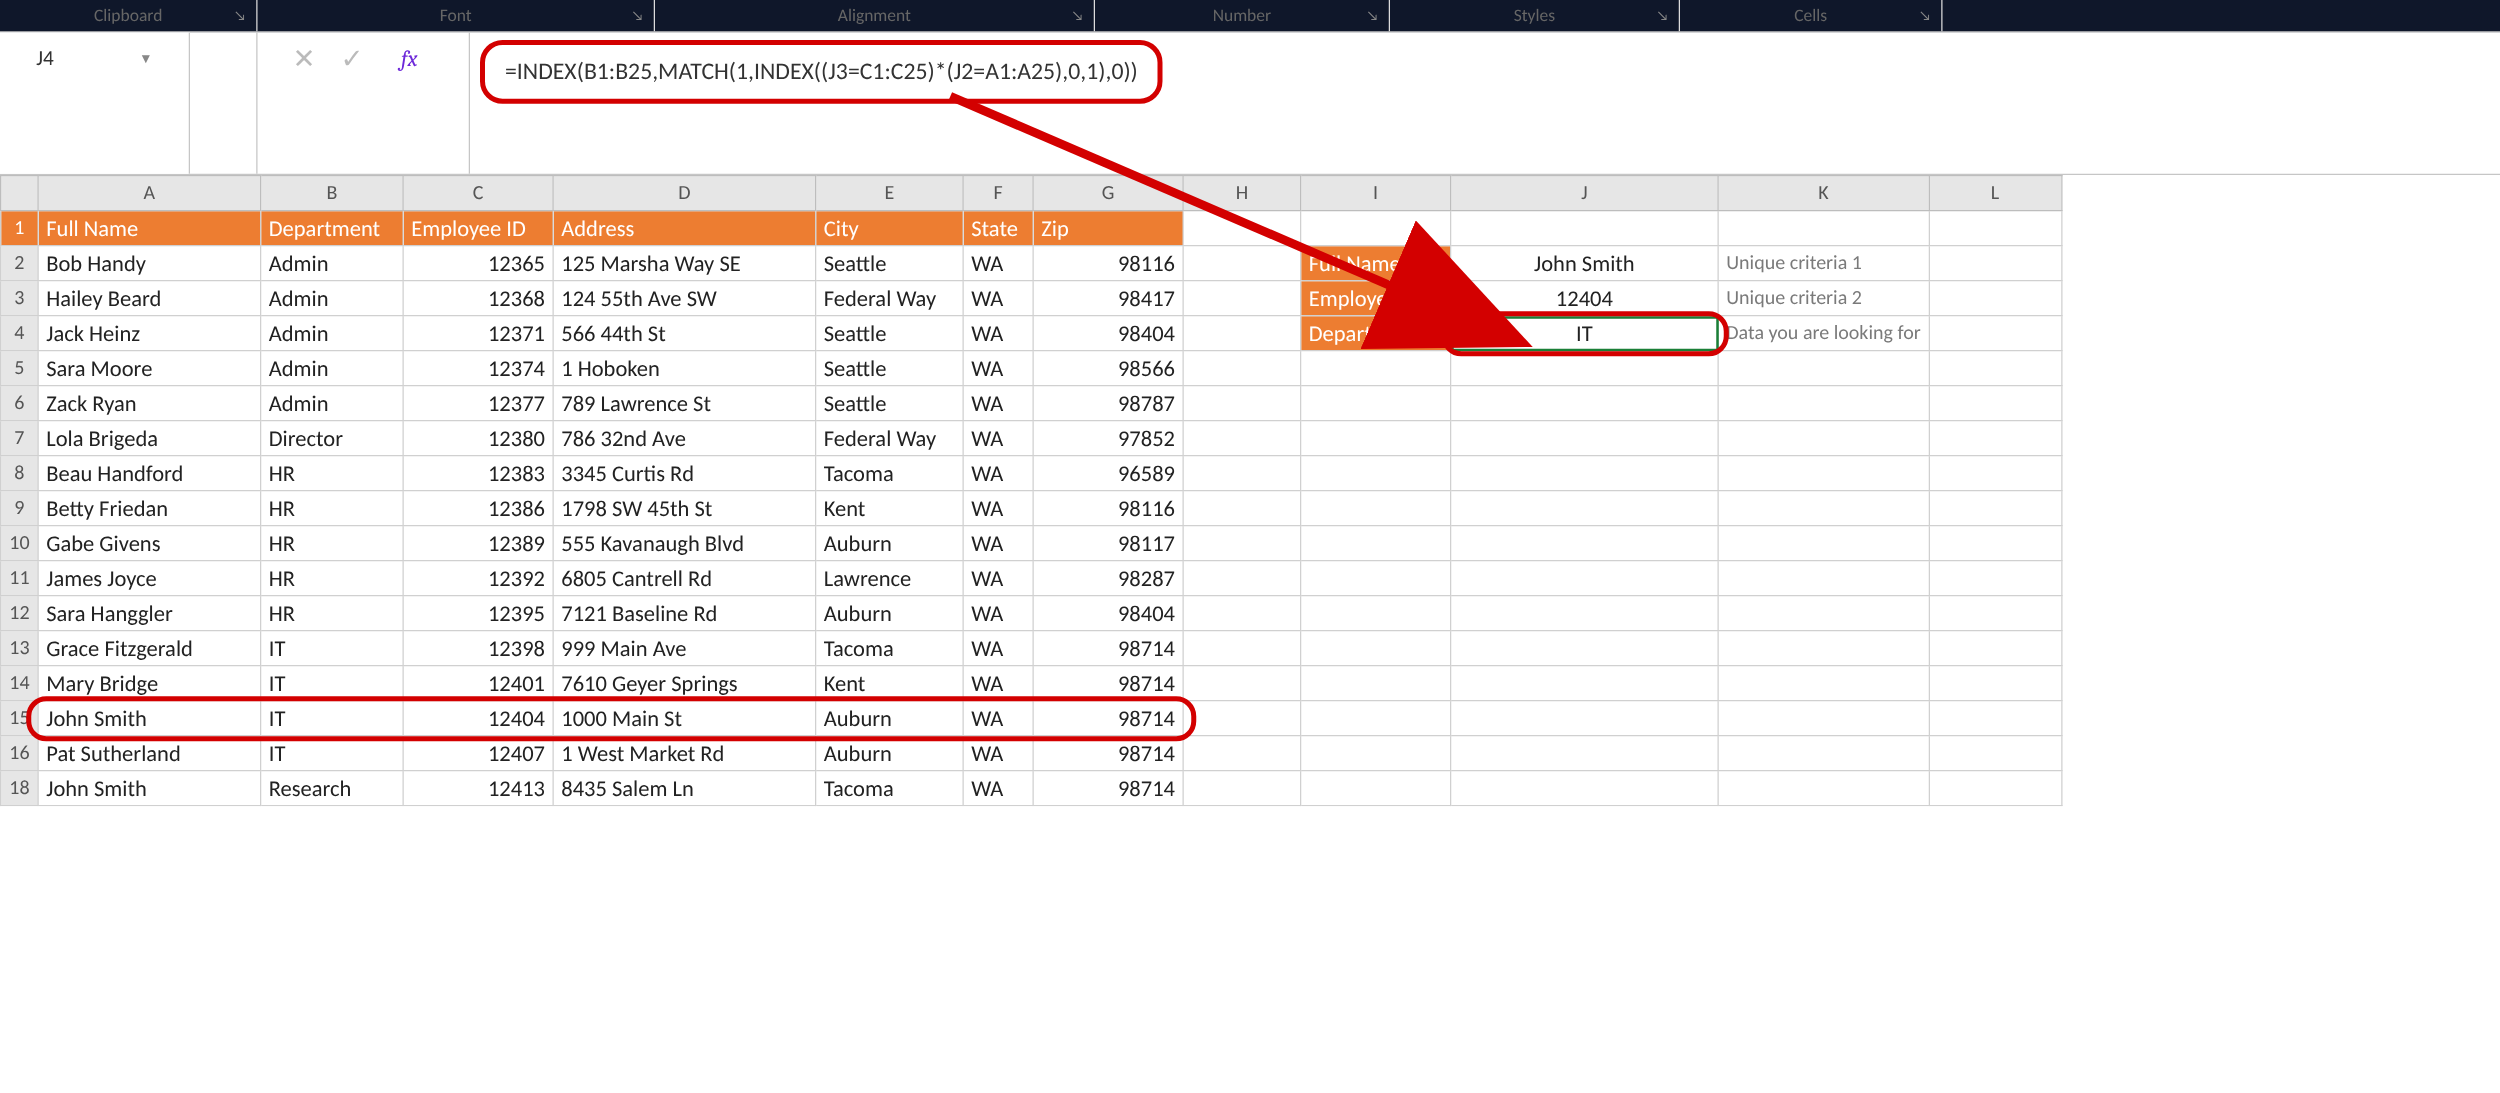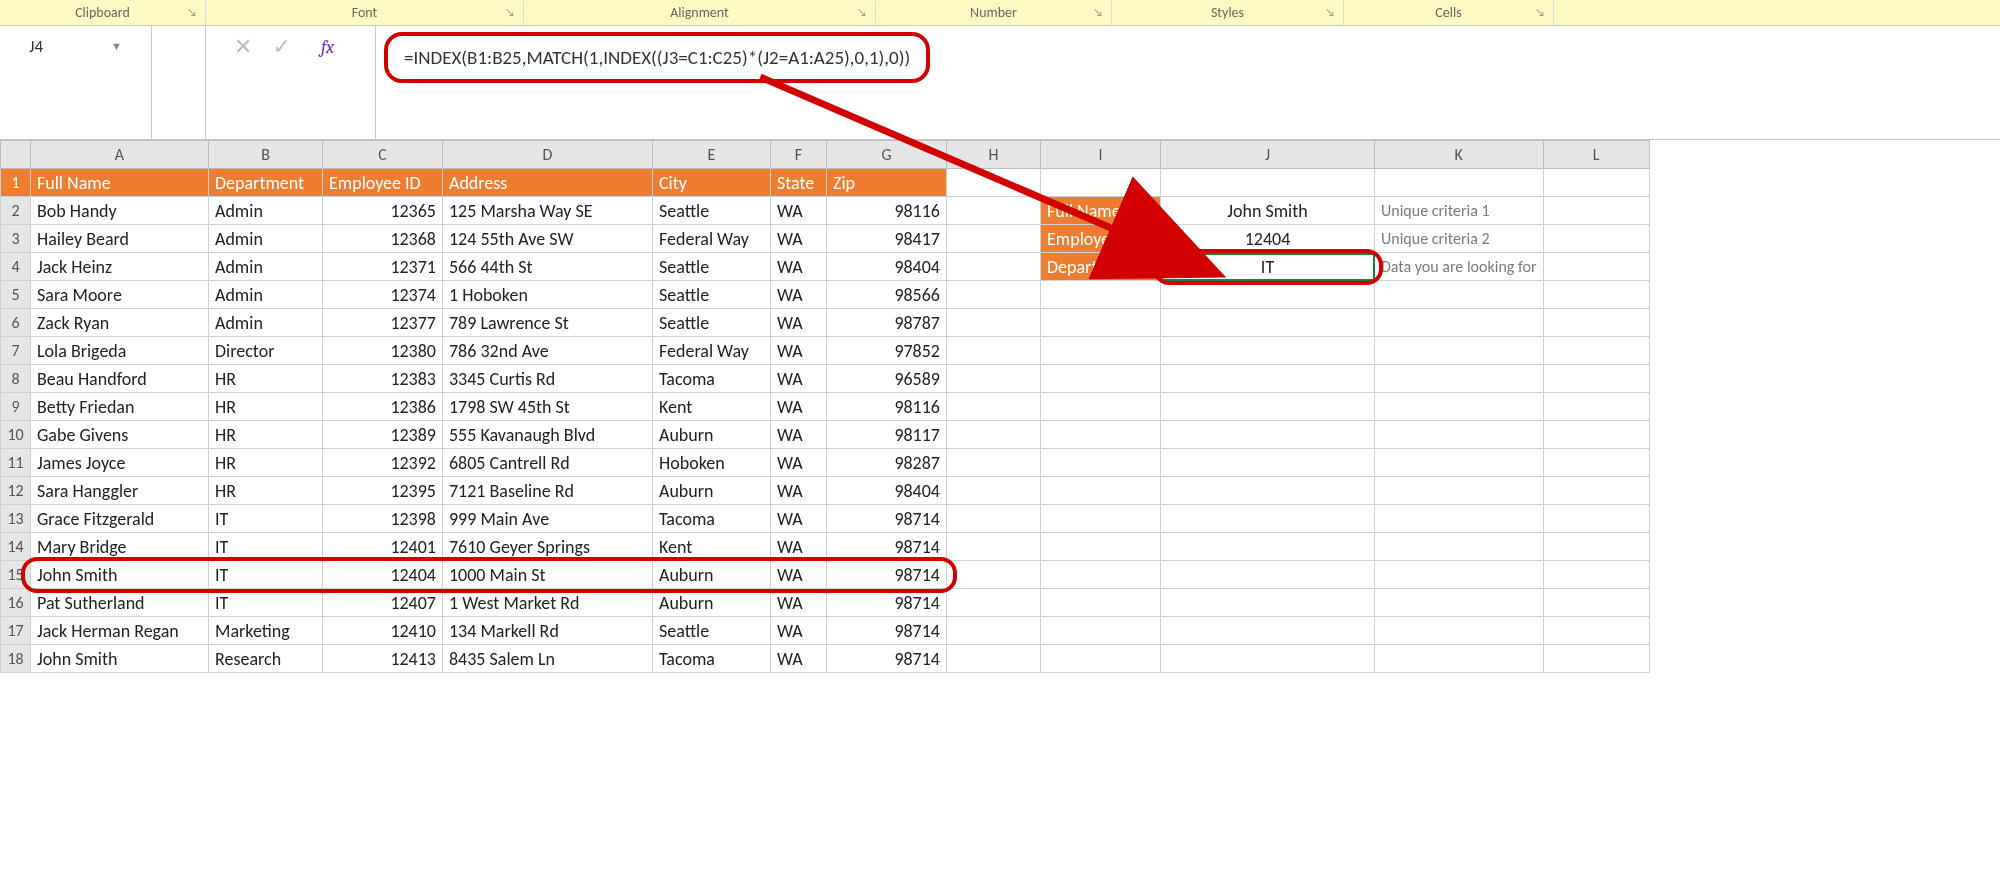--- a/index.html
+++ b/index.html
@@ -10,21 +10,21 @@
     background: #fff;
     overflow: hidden;
     width: 2000px;
   }
 
   
   .ribbon-groups {
     display: flex;
     height: 26px;
     border-bottom: 1px solid #c6c6c6;
-    background: #fef9c3;
+    background: #0f172a;
     font-size: 14px;
     color: #666;
   }
   .ribbon-group { display: flex; align-items: center; justify-content: center; border-right: 1px solid #dcdcdc; position: relative; }
   .ribbon-group .dlg-launcher {
     position: absolute; right: 6px; top: 50%; transform: translateY(-50%);
     width: 14px; height: 14px; display:flex; align-items:center; justify-content:center;
     font-size: 11px; color:#888;
   }
 
@@ -364,21 +364,21 @@
           <td></td>
           <td></td>
           <td></td>
         </tr>
         <tr>
           <td class="row-hdr">11</td>
           <td>James Joyce</td>
           <td>HR</td>
           <td class="num">12392</td>
           <td>6805 Cantrell Rd</td>
-          <td>Hoboken</td>
+          <td>Lawrence</td>
           <td>WA</td>
           <td class="num">98287</td>
           <td></td>
           <td></td>
           <td></td>
           <td></td>
           <td></td>
         </tr>
         <tr>
           <td class="row-hdr">12</td>
@@ -440,35 +440,20 @@
           <td></td>
           <td></td>
         </tr>
         <tr>
           <td class="row-hdr">16</td>
           <td>Pat Sutherland</td>
           <td>IT</td>
           <td class="num">12407</td>
           <td>1 West Market Rd</td>
           <td>Auburn</td>
-          <td>WA</td>
-          <td class="num">98714</td>
-          <td></td>
-          <td></td>
-          <td></td>
-          <td></td>
-          <td></td>
-        </tr>
-        <tr>
-          <td class="row-hdr">17</td>
-          <td>Jack Herman Regan</td>
-          <td>Marketing</td>
-          <td class="num">12410</td>
-          <td>134 Markell Rd</td>
-          <td>Seattle</td>
           <td>WA</td>
           <td class="num">98714</td>
           <td></td>
           <td></td>
           <td></td>
           <td></td>
           <td></td>
         </tr>
         <tr>
           <td class="row-hdr">18</td>

